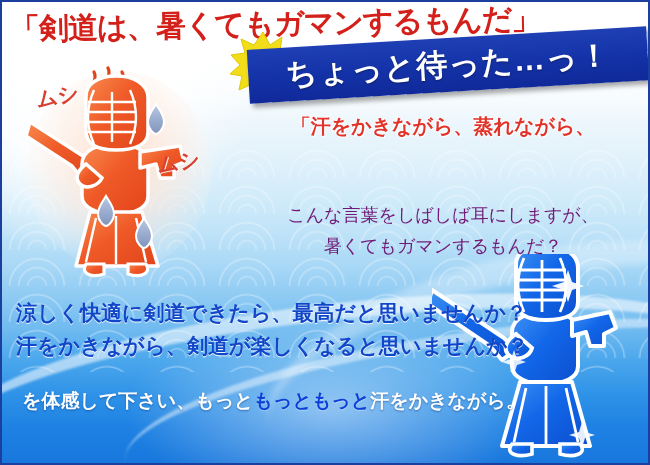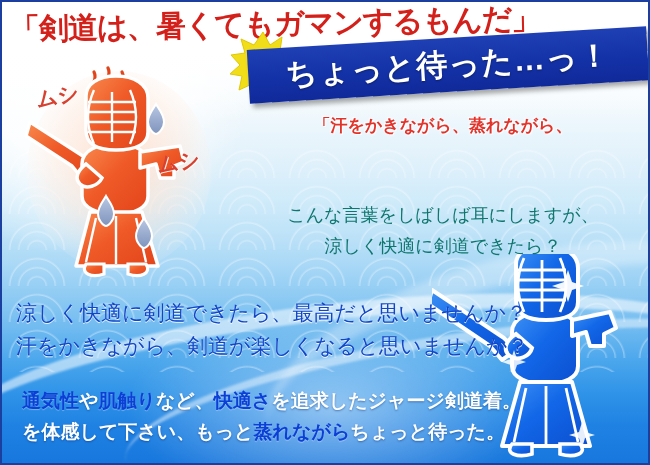--- a/index.html
+++ b/index.html
@@ -144,48 +144,48 @@
     letter-spacing: 1px;
     white-space: nowrap;
     text-shadow: 0 1px 2px rgba(0,0,0,0.35);
   }
 
   .quote-red {
     position: absolute;
     left: 236px; top: 108px;
     width: 410px;
     color: #e2332a;
-    font-size: 17px;
+    font-size: 20px;
     font-weight: bold;
     line-height: 32px;
     text-align: center;
     white-space: nowrap;
     text-shadow: 1px 1px 0 rgba(255,255,255,0.95),
                 -1px -1px 0 rgba(255,255,255,0.9),
                  0 0 4px rgba(255,255,255,0.9);
   }
   .quote-red .ln2 { letter-spacing: 0.5px; }
 
   .para-black {
     position: absolute;
     left: 236px; top: 198px;
     width: 410px;
-    color: #0f766e;
+    color: #701a75;
     font-size: 18px;
     line-height: 31px;
     text-align: center;
     white-space: nowrap;
   }
 
   .blue-lines {
     position: absolute;
     left: 14px; top: 294px;
     width: 500px;
     font-size: 21px;
-    font-weight: normal;
+    font-weight: bold;
     line-height: 33px;
     color: #1246c8;
     white-space: nowrap;
     text-shadow: 0 1px 0 rgba(255,255,255,0.85);
   }
 
   .bottom-lines {
     position: absolute;
     left: 20px; top: 383px;
     width: 510px;
@@ -350,26 +350,25 @@
   <div class="tilt-banner">
     <span class="tilt-banner-text">ちょっと待った…っ！</span>
   </div>
 
   <div class="quote-red">
     <div>「汗をかきながら、蒸れながら、</div>
   </div>
 
   <div class="para-black">
     <div>こんな言葉をしばしば耳にしますが、</div>
-    <div>涼しく快適に剣道できたら？</div>
+    <div>暑くてもガマンするもんだ？</div>
   </div>
 
   <div class="blue-lines">
     <div>涼しく快適に剣道できたら、最高だと思いませんか？</div>
     <div>汗をかきながら、剣道が楽しくなると思いませんか？</div>
   </div>
 
   <div class="bottom-lines">
-    <div><span class="hl">通気性</span><span>や</span><span class="hl">肌触り</span><span>など、</span><span class="hl">快適さ</span><span>を追求したジャージ剣道着。</span></div>
-    <div><span>を体感して下さい、もっと</span><span class="hl">蒸れながら</span><span>ちょっと待った。</span></div>
+    <div><span>を体感して下さい、もっと</span><span class="hl">もっともっと</span><span>汗をかきながら。</span></div>
   </div>
 
 </div>
 
 </body></html>

